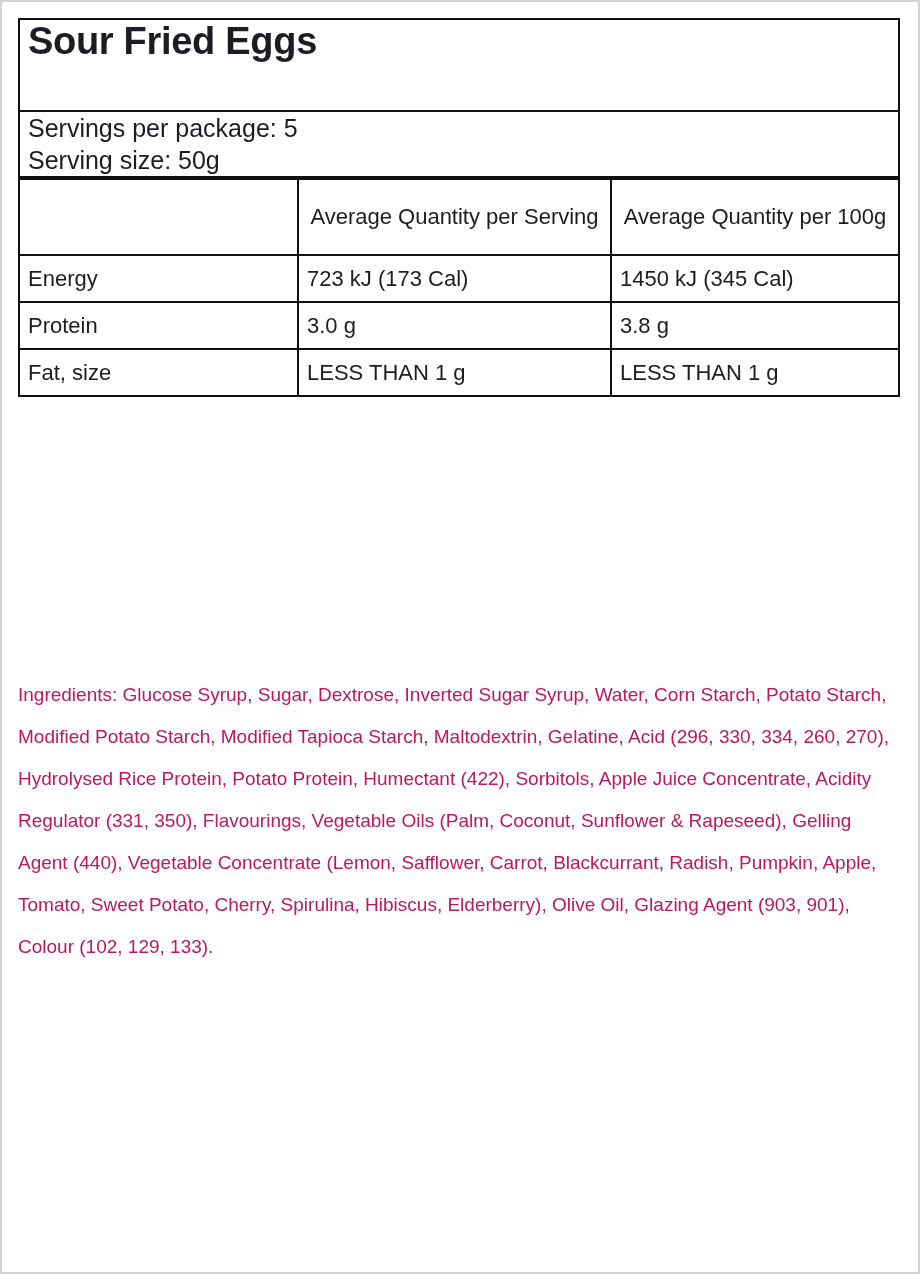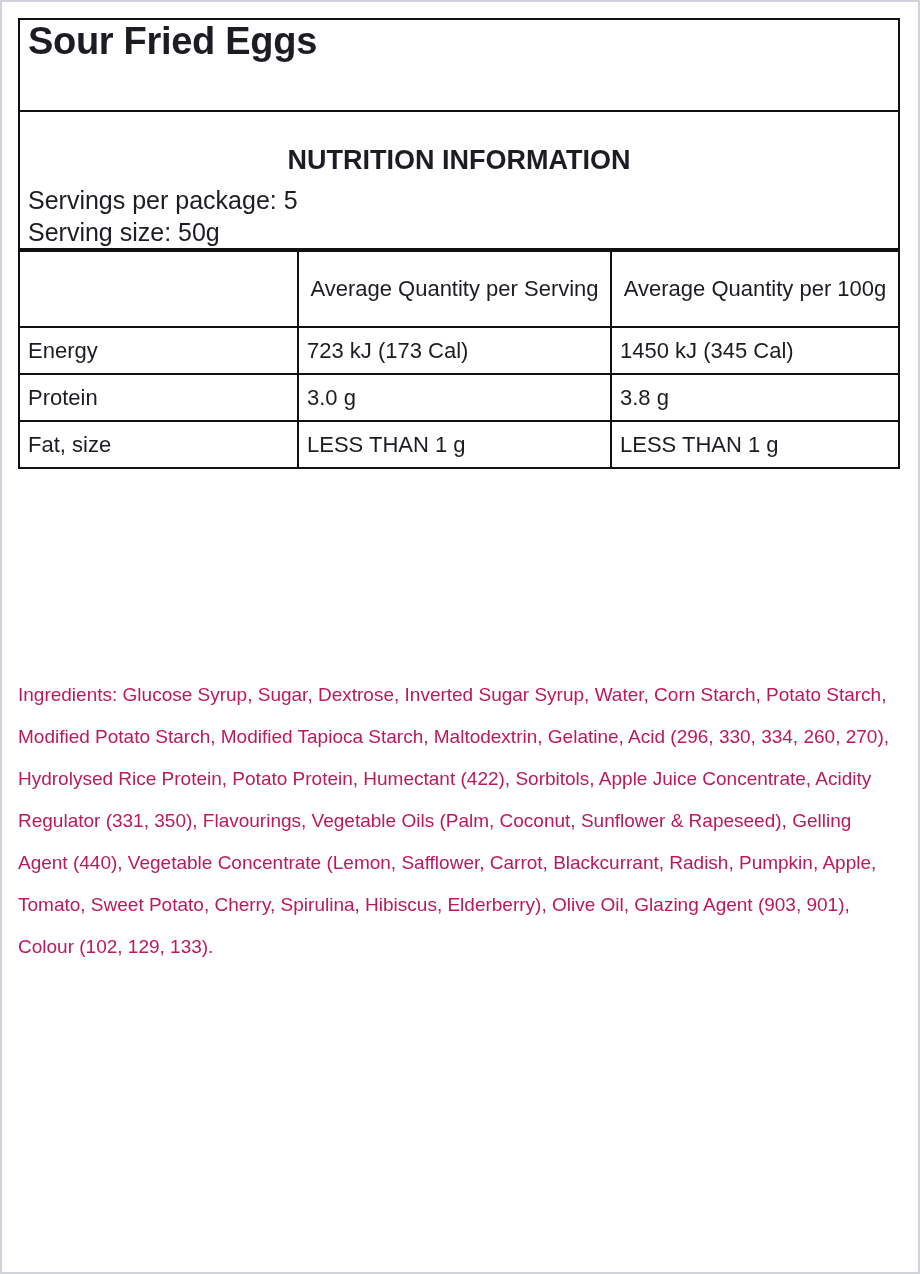--- a/index.html
+++ b/index.html
@@ -55,21 +55,20 @@
 </head>
 <body>
 
 <div class="frame"></div>
 
 <div class="panel">
   <div class="title-box">
     <span class="title">Sour Fried Eggs</span>
   </div>
   <div class="nutri-box">
-    <div class="nutri-head">NUTRITION INFORMATION</div>
     <div class="serv-block">
       <div class="serv-line">Servings per package: 5</div>
       <div class="serv-line">Serving size: 50g</div>
     </div>
   </div>
   <table class="nt">
     <colgroup>
         <col class="c1">
         <col class="c2">
         <col>

